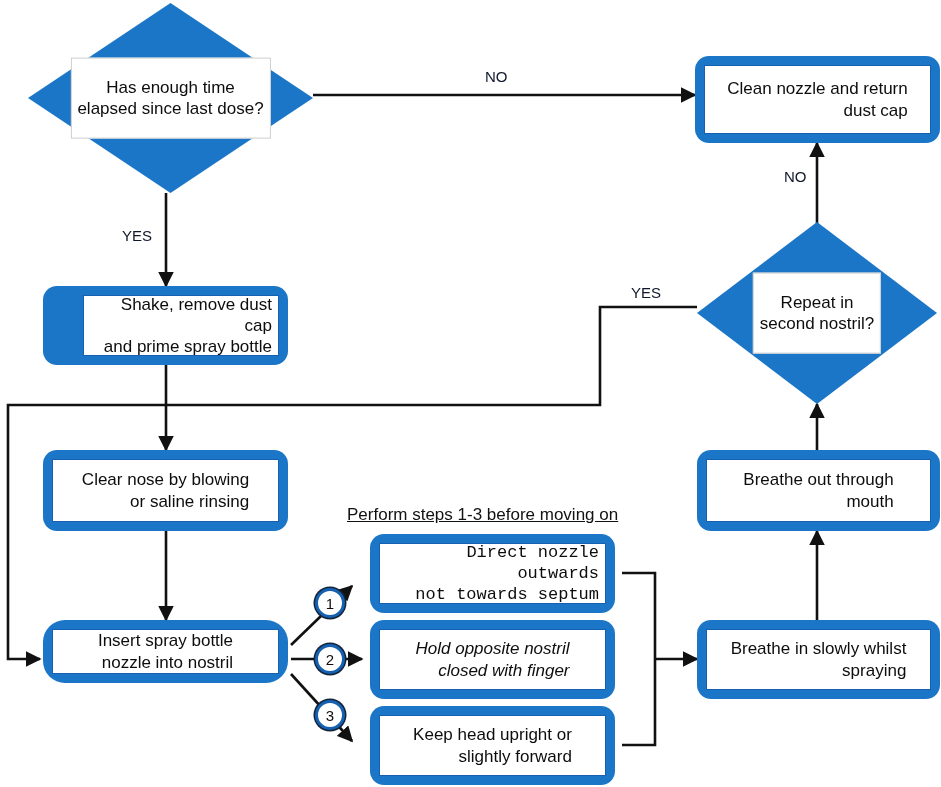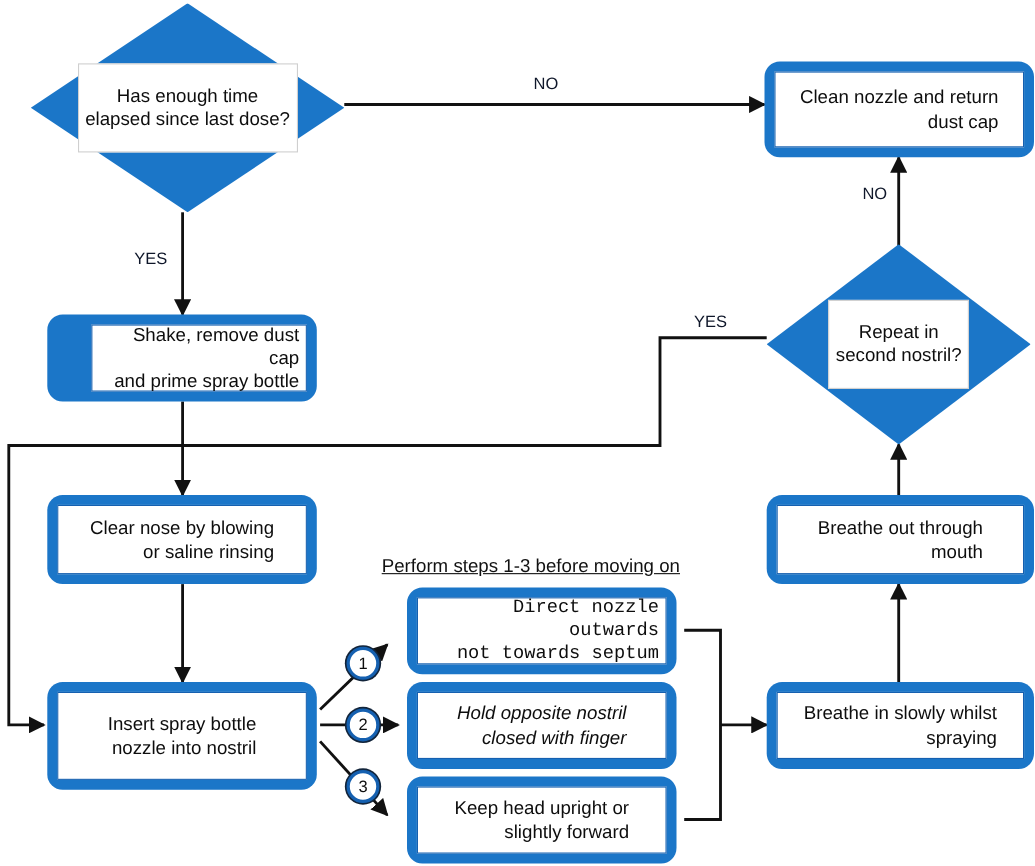--- a/index.html
+++ b/index.html
@@ -192,21 +192,21 @@
 
   <div class="proc" style="left:43px; top:450px; width:245px; height:81px;">
     <div class="inner">
       <div>
         <div>Clear nose by blowing</div>
         <div>or saline rinsing</div>
       </div>
     </div>
   </div>
 
-  <div class="proc" style="left:43px; top:620px; width:245px; height:98px;">
+  <div class="proc" style="left:43px; top:620px; width:245px; height:63px;border-radius:22px;">
     <div class="inner">
       <div>
         <div>Insert spray bottle</div>
         <div>nozzle into nostril</div>
       </div>
     </div>
   </div>
 
   <div class="proc" style="left:370px; top:534px; width:245px; height:79px;font-family:Liberation Mono, monospace;">
     <div class="inner">

